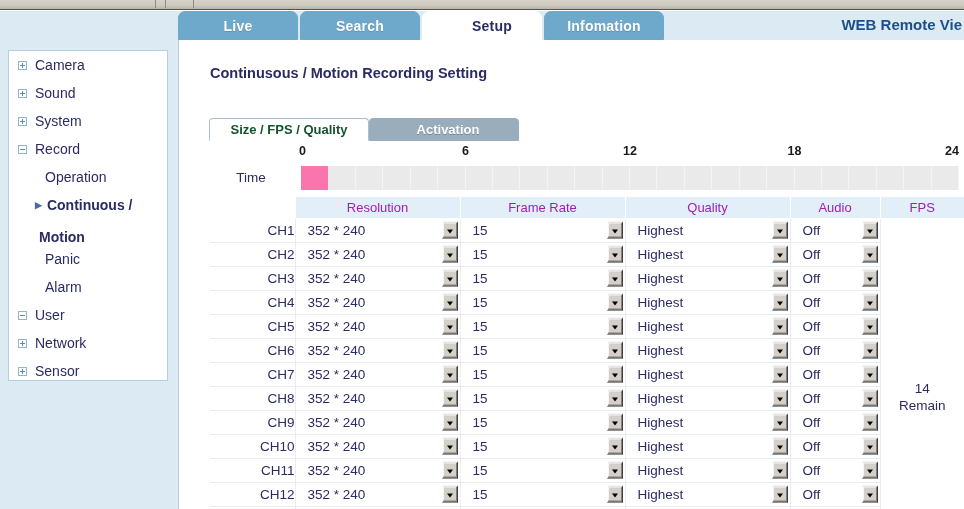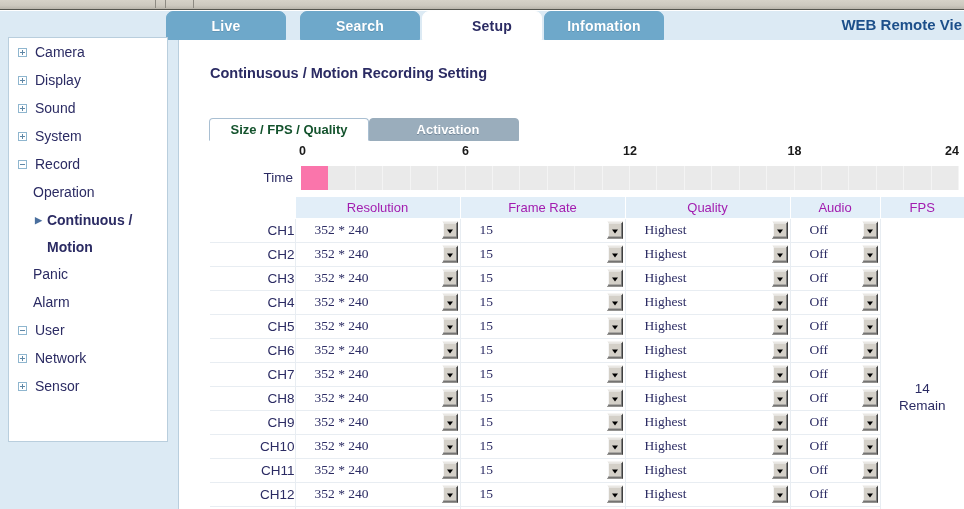--- a/index.html
+++ b/index.html
@@ -52,39 +52,39 @@
     color: #ffffff;
     border: 1px solid #6ea8ca;
     text-shadow: 0 1px 0 rgba(80,130,160,.5);
   }
   .nav-tab.active {
     background: #ffffff;
     color: #2b2b63;
     border: 1px solid #ffffff;
     padding-left: 20px;
   }
-  #tab-live      { left: 166px; width: 120px; }
+  #tab-live      { left: 178px; width: 120px; }
   #tab-search    { left: 300px; width: 120px; }
   #tab-setup     { left: 422px; width: 120px; }
   #tab-info      { left: 544px; width: 120px; }
 
   #remote-view-label {
     position: absolute;
     right: 2px; top: 5px;
     font-size: 15px; font-weight: bold;
     color: #1c4f8a;
     white-space: nowrap;
     overflow: hidden;
   }
 
   
   #sidebar {
     position: absolute;
-    left: 8px; top: 26px;
-    width: 160px; height: 405px;
+    left: 8px; top: 39px;
+    width: 160px; height: 331px;
     background: #ffffff;
     border: 1px solid #b9cedd;
   }
   .side-item {
     display: flex; align-items: center;
     height: 28px;
     padding-left: 9px;
     font-size: 14px;
     color: #2b2b63;
     cursor: pointer;
@@ -105,40 +105,41 @@
     background: #5f87a6;
   }
   .side-item .exp.plus::after {
     content: ""; position: absolute;
     top: 1px; bottom: 1px; left: 3px; width: 1px;
     background: #5f87a6;
   }
   .side-sub {
     display: flex; align-items: center;
     height: 28px;
-    padding-left: 24px;
+    padding-left: 36px;
     font-size: 14px;
     color: #2b2b63;
     cursor: pointer;
     white-space: nowrap;
   }
   .side-sub.selected {
     font-weight: bold;
     padding-left: 26px;
   }
   .side-sub .arrow {
     color: #4a6f9e;
     font-size: 9px;
     margin-right: 5px;
     line-height: 1;
   }
   .side-sub.selected-cont2 {
     font-weight: bold;
-    padding-left: 38px;
+    padding-left: 30px;
     height: 26px;
+    align-items: flex-end;
   }
 
   
   #content {
     position: absolute;
     left: 178px; top: 29px;
     width: 786px; height: 469px;
     background: #ffffff;
     border-left: 1px solid #b9cedd;
   }
@@ -187,21 +188,21 @@
     position: absolute; top: 0;
     font-size: 12.5px; font-weight: bold; color: #1a1a1a;
     transform: translateX(-50%);
     white-space: nowrap;
   }
   #timerow {
     position: relative; height: 30px;
   }
   #timerow .tlabel {
     position: absolute; left: 0; top: 6px;
-    width: 84px; text-align: right;
+    width: 84px; text-align: center;
     font-size: 13.5px; color: #2b2b63;
   }
   #timebar {
     position: absolute; left: 92px; top: 2px;
     width: 658px; height: 24px;
     background: #eaeaea;
     display: flex;
   }
   #timebar .hcell {
     flex: 1 1 0;
@@ -235,24 +236,23 @@
     border-bottom: 1px solid #e8edf2;
     padding: 0;
     vertical-align: middle;
   }
   td.ch { text-align: right; padding-right: 12px; width: 85px; color: #2b2b63; }
   td.fld {
     position: relative;
     border-left: 1px solid #e8edf2;
   }
   td.fld .val {
-    position: absolute; left: 19px; top: 50%;
+    position: absolute; left: 12px; top: 50%;
     transform: translateY(-50%);
     white-space: nowrap;
-    font-family: Liberation Serif, serif;
   }
   .ddbtn {
     position: absolute; right: 2px; top: 50%;
     transform: translateY(-50%);
     width: 16px; height: 17px;
     background: #d4d0c8;
     border: 1px solid #ffffff;
     border-right-color: #404040;
     border-bottom-color: #404040;
     box-shadow: inset -1px -1px 0 #808080, inset 1px 1px 0 #f5f5f5;
@@ -308,24 +308,20 @@
       <span>Infomation</span>
     </div>
     <div id="remote-view-label">WEB Remote Vie</div>
   </div>
 
   <div id="sidebar">
 
     <div class="side-item">
       <span class="exp plus"></span>
       <span>Camera</span>
-    </div>
-    <div class="side-item">
-      <span class="exp plus"></span>
-      <span>Display</span>
     </div>
     <div class="side-item">
       <span class="exp plus"></span>
       <span>Sound</span>
     </div>
     <div class="side-item">
       <span class="exp plus"></span>
       <span>System</span>
     </div>
     <div class="side-item">

